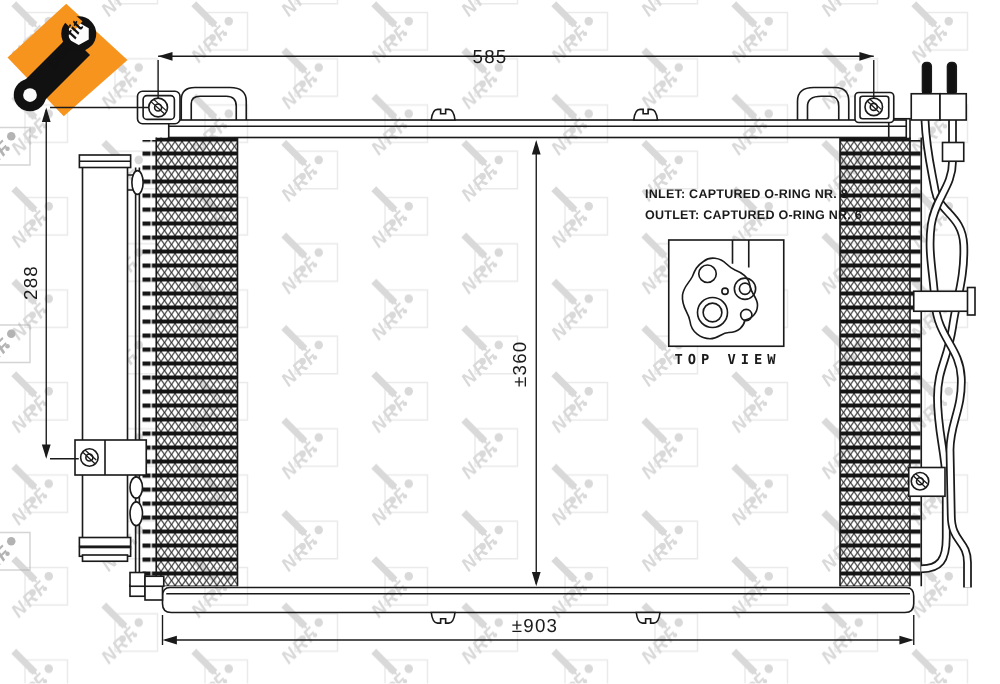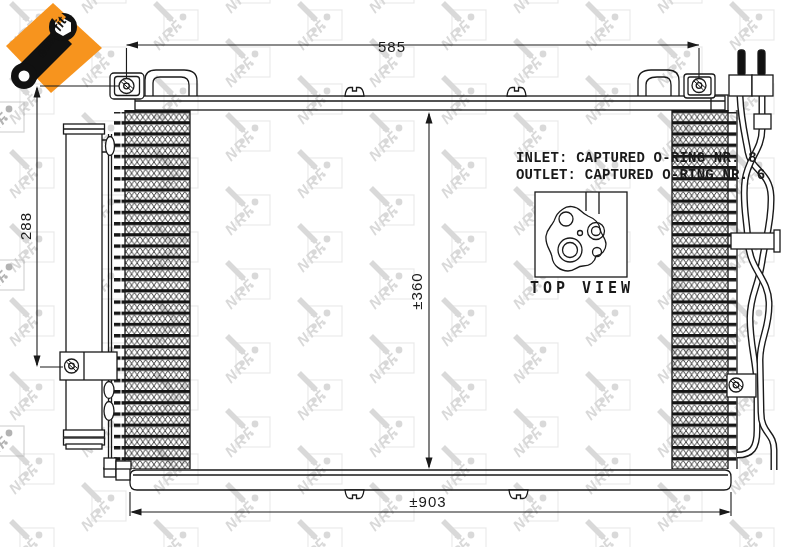--- a/index.html
+++ b/index.html
@@ -7,23 +7,23 @@
     position:relative;width:800px;height:547px;overflow:hidden;
     background:#ffffff;font-family:"Liberation Sans",sans-serif;
   }
   #stage svg.draw{position:absolute;left:0;top:0;}
   .lbl{
     position:absolute;color:#1a1a1a;white-space:nowrap;
     font-family:"Liberation Sans",sans-serif;
   }
   .dim{font-size:15px;letter-spacing:1px;transform:translate(-50%,-50%);}
   .dim.vert{transform:translate(-50%,-50%) rotate(-90deg);}
-  .note{font-size:14px;font-weight:bold;letter-spacing:0.2px;font-family:Liberation Mono, monospace;}
+  .note{font-size:10px;font-weight:bold;letter-spacing:0.2px;}
   .topview{
-    font-family:"DejaVu Sans Mono",monospace;font-weight:bold;font-size:15px;
+    font-family:"DejaVu Sans Mono",monospace;font-weight:bold;font-size:11px;
     letter-spacing:4px;transform:translate(-50%,-50%);text-align:right;
   }
   .easyfit{
     font-style:italic;font-weight:bold;font-size:14px;color:#111;
     transform:translate(-50%,-50%) rotate(-58deg);
   }
 </style>
 </head>
 <body>
 

